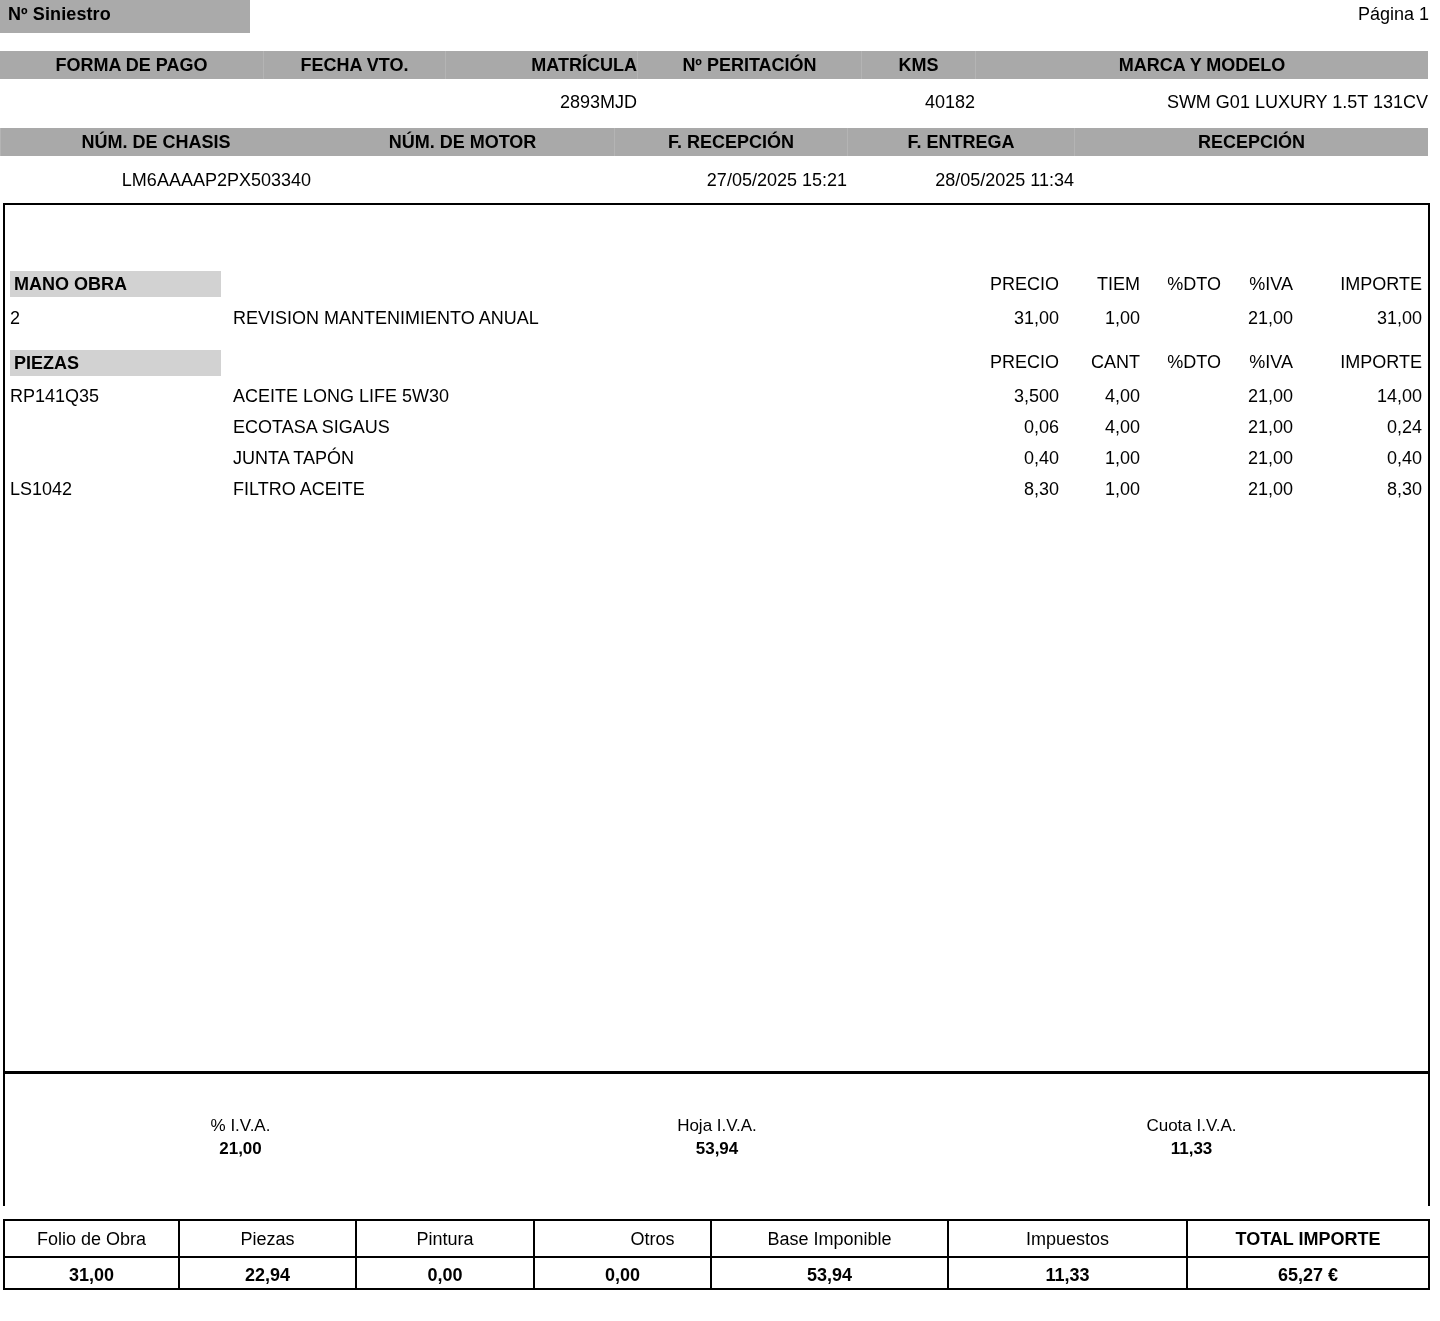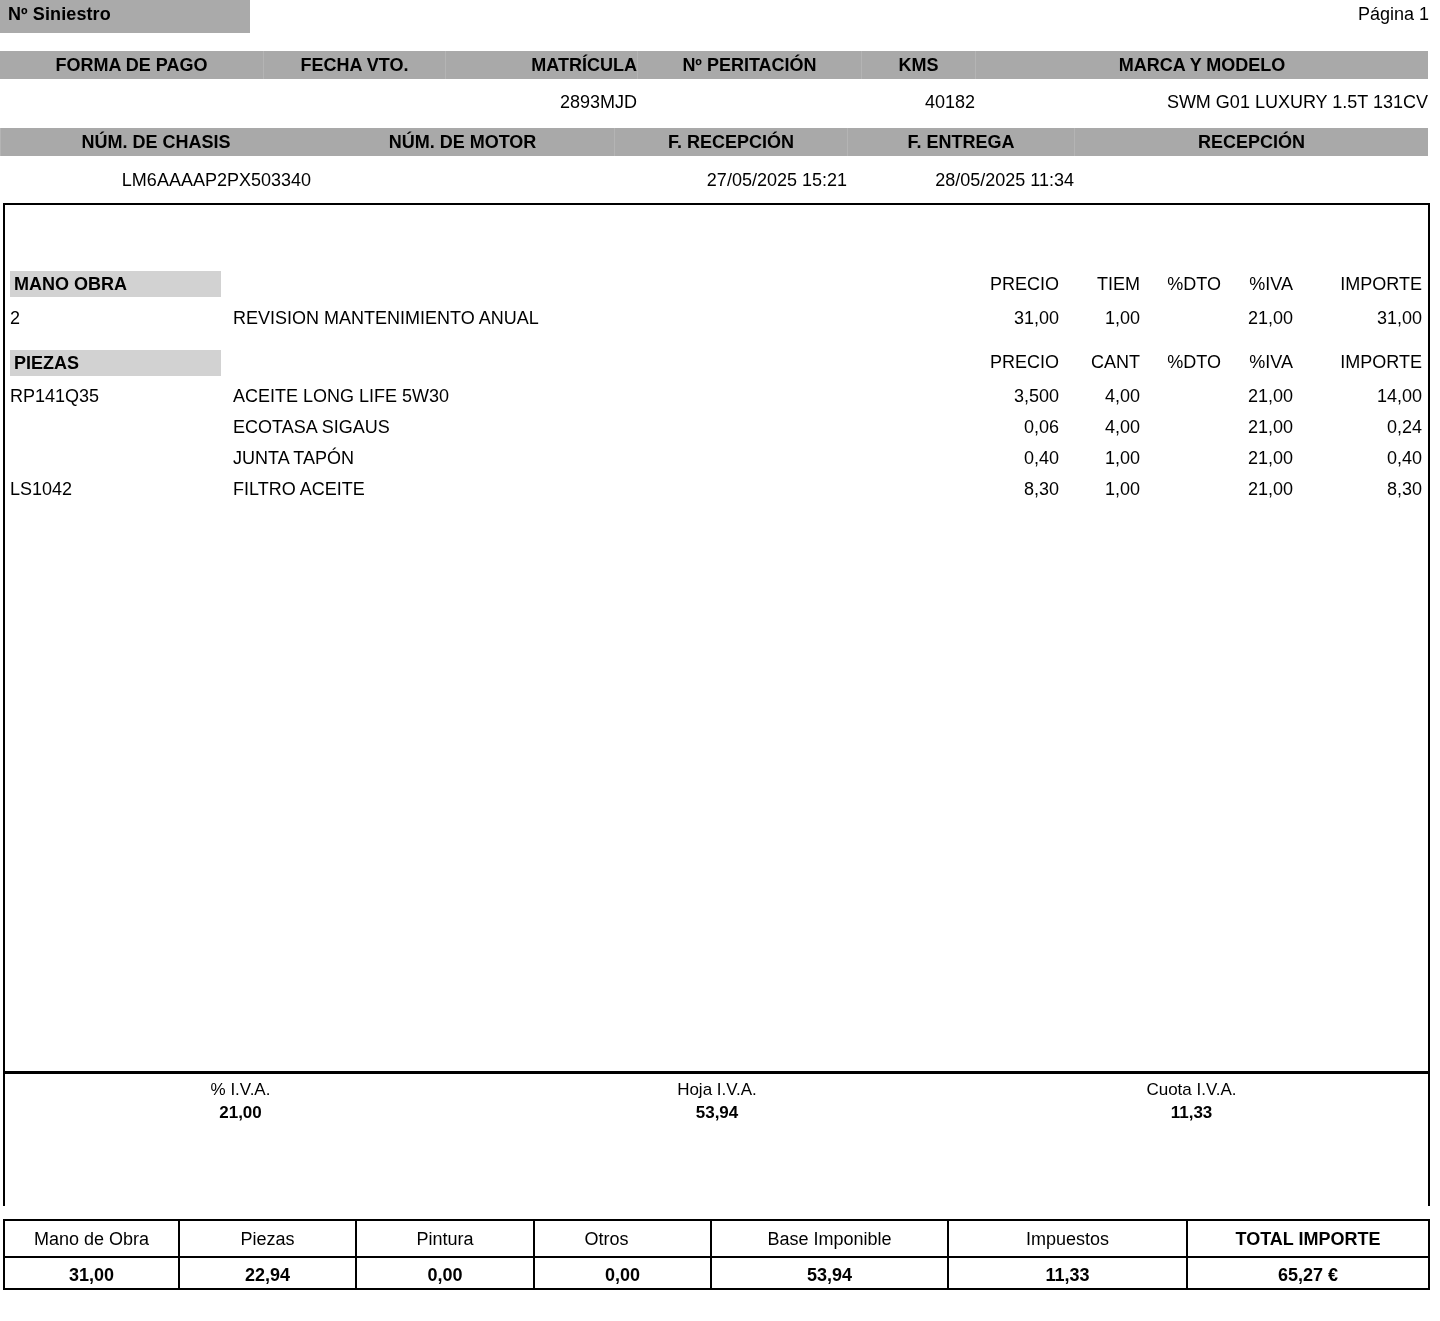--- a/index.html
+++ b/index.html
@@ -159,21 +159,21 @@
     position: absolute;
     left: 3px; top: 1071px;
     width: 1427px;
     height: 135px;
     border-left: 2px solid #000000;
     border-right: 2px solid #000000;
     border-top: 3px solid #000000;
     box-sizing: border-box;
   }
   .iva-col { position: absolute; top: 6px; text-align: center; }
-  .iva-lbl { font-size: 17px; font-weight: normal; }
+  .iva-lbl { font-size: 17px; font-weight: normal; margin-top: 36px; }
   .iva-val { font-size: 17px; font-weight: bold; margin-top: 3px; }
 
   
   .tot-table {
     position: absolute;
     left: 3px; top: 1219px;
     width: 1427px;
     height: 71px;
     border: 2px solid #000000;
     box-sizing: border-box;
@@ -339,24 +339,24 @@
   <div class="tot-table">
     <div class="tot-hline"></div>
 
     <div class="tot-vline" style="left:173px;"></div>
     <div class="tot-vline" style="left:350px;"></div>
     <div class="tot-vline" style="left:528px;"></div>
     <div class="tot-vline" style="left:705px;"></div>
     <div class="tot-vline" style="left:942px;"></div>
     <div class="tot-vline" style="left:1181px;"></div>
 
-    <div class="tot-hdr" style="left:0px;width:173px;">Mano de Obra</div>
+    <div class="tot-hdr" style="left:0px;width:173px;">Folio de Obra</div>
     <div class="tot-hdr" style="left:175px;width:175px;">Piezas</div>
     <div class="tot-hdr" style="left:352px;width:176px;">Pintura</div>
-    <div class="tot-hdr" style="left:514px;width:175px;">Otros</div>
+    <div class="tot-hdr" style="left:560px;width:175px;">Otros</div>
     <div class="tot-hdr" style="left:707px;width:235px;">Base Imponible</div>
     <div class="tot-hdr" style="left:944px;width:237px;">Impuestos</div>
     <div class="tot-hdr bold" style="left:1183px;width:240px;">TOTAL IMPORTE</div>
 
     <div class="tot-val" style="left:0px;width:173px;">31,00</div>
     <div class="tot-val" style="left:175px;width:175px;">22,94</div>
     <div class="tot-val" style="left:352px;width:176px;">0,00</div>
     <div class="tot-val" style="left:530px;width:175px;">0,00</div>
     <div class="tot-val" style="left:707px;width:235px;">53,94</div>
     <div class="tot-val" style="left:944px;width:237px;">11,33</div>

